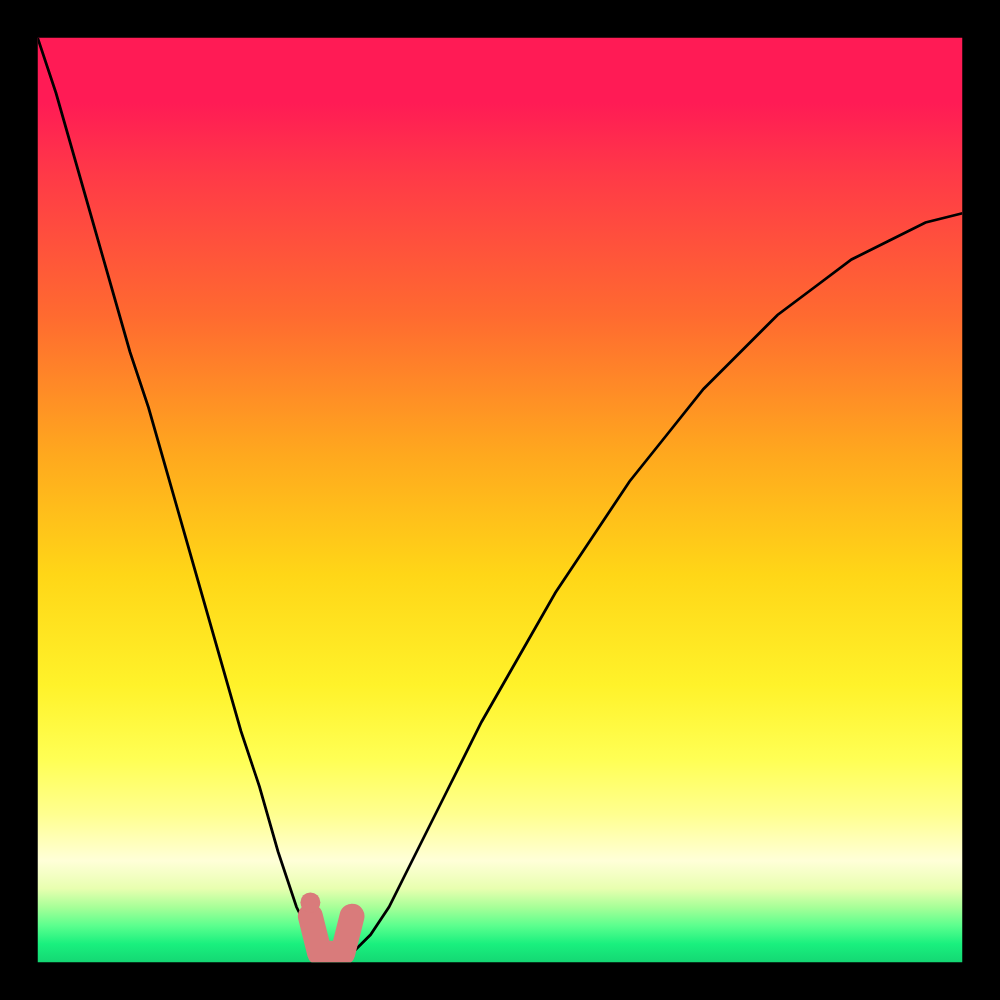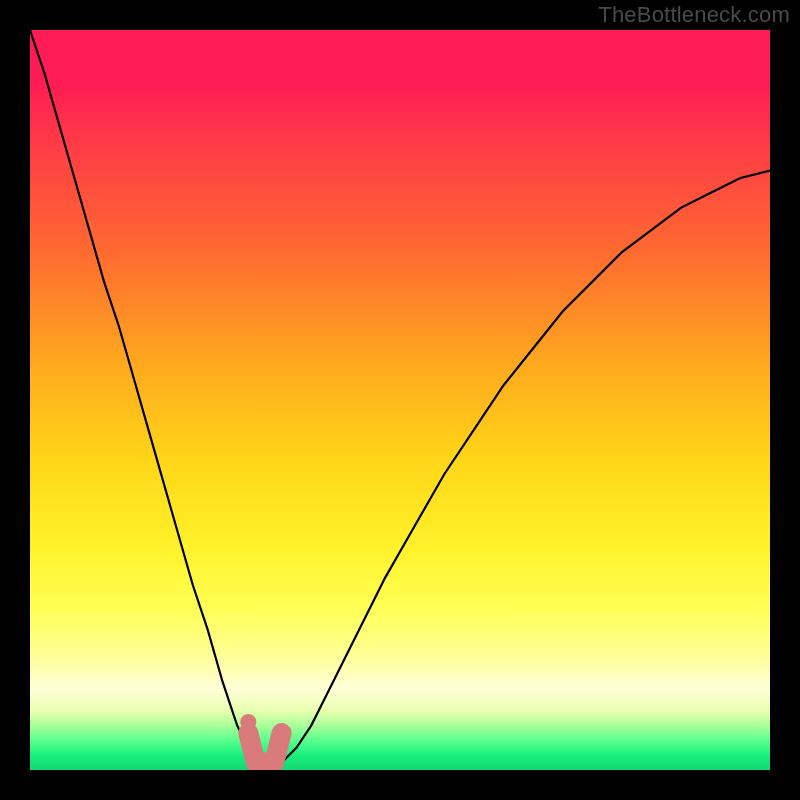--- a/index.html
+++ b/index.html
@@ -60,21 +60,20 @@
     position: absolute;
     left: 0; top: 0;
     width: 740px;
     height: 740px;
   }
 </style>
 </head>
 <body>
 <div class="frame">
 
-  <div class="watermark">TheBottleneck.com</div>
 
   <div class="plot">
     <div class="gradient"></div>
 
     <svg class="curve" viewBox="0 0 740 740" preserveAspectRatio="none">
       <path id="curvePath" fill="none" stroke="#000000" stroke-width="2.2" d="M0.0 0.0 L14.8 44.4 L29.6 96.2 L44.4 148.0 L59.2 199.8 L74.0 251.6 L88.8 296.0 L103.6 347.8 L118.4 399.6 L133.2 451.4 L148.0 503.2 L162.8 555.0 L177.6 599.4 L192.4 651.2 L199.8 673.4 L207.2 695.6 L214.6 710.4 L222.0 725.2 L229.4 732.6 L236.8 736.3 L244.2 732.6 L251.6 732.6 L259.0 725.2 L266.4 717.8 L281.2 695.6 L296.0 666.0 L325.6 606.8 L355.2 547.6 L384.8 495.8 L414.4 444.0 L444.0 399.6 L473.6 355.2 L503.2 318.2 L532.8 281.2 L562.4 251.6 L592.0 222.0 L621.6 199.8 L651.2 177.6 L680.8 162.8 L710.4 148.0 L740.0 140.6"></path>
       <polyline id="markerPoly" fill="none" stroke="#d97b7b" stroke-width="20" stroke-linecap="round" stroke-linejoin="round" points="218.3,703.0 225.7,732.6 244.2,732.6 251.6,703.0"></polyline>
       <circle id="markerDot" r="8" fill="#d97b7b" cx="218.3" cy="691.9"></circle>
     </svg>
   </div>

